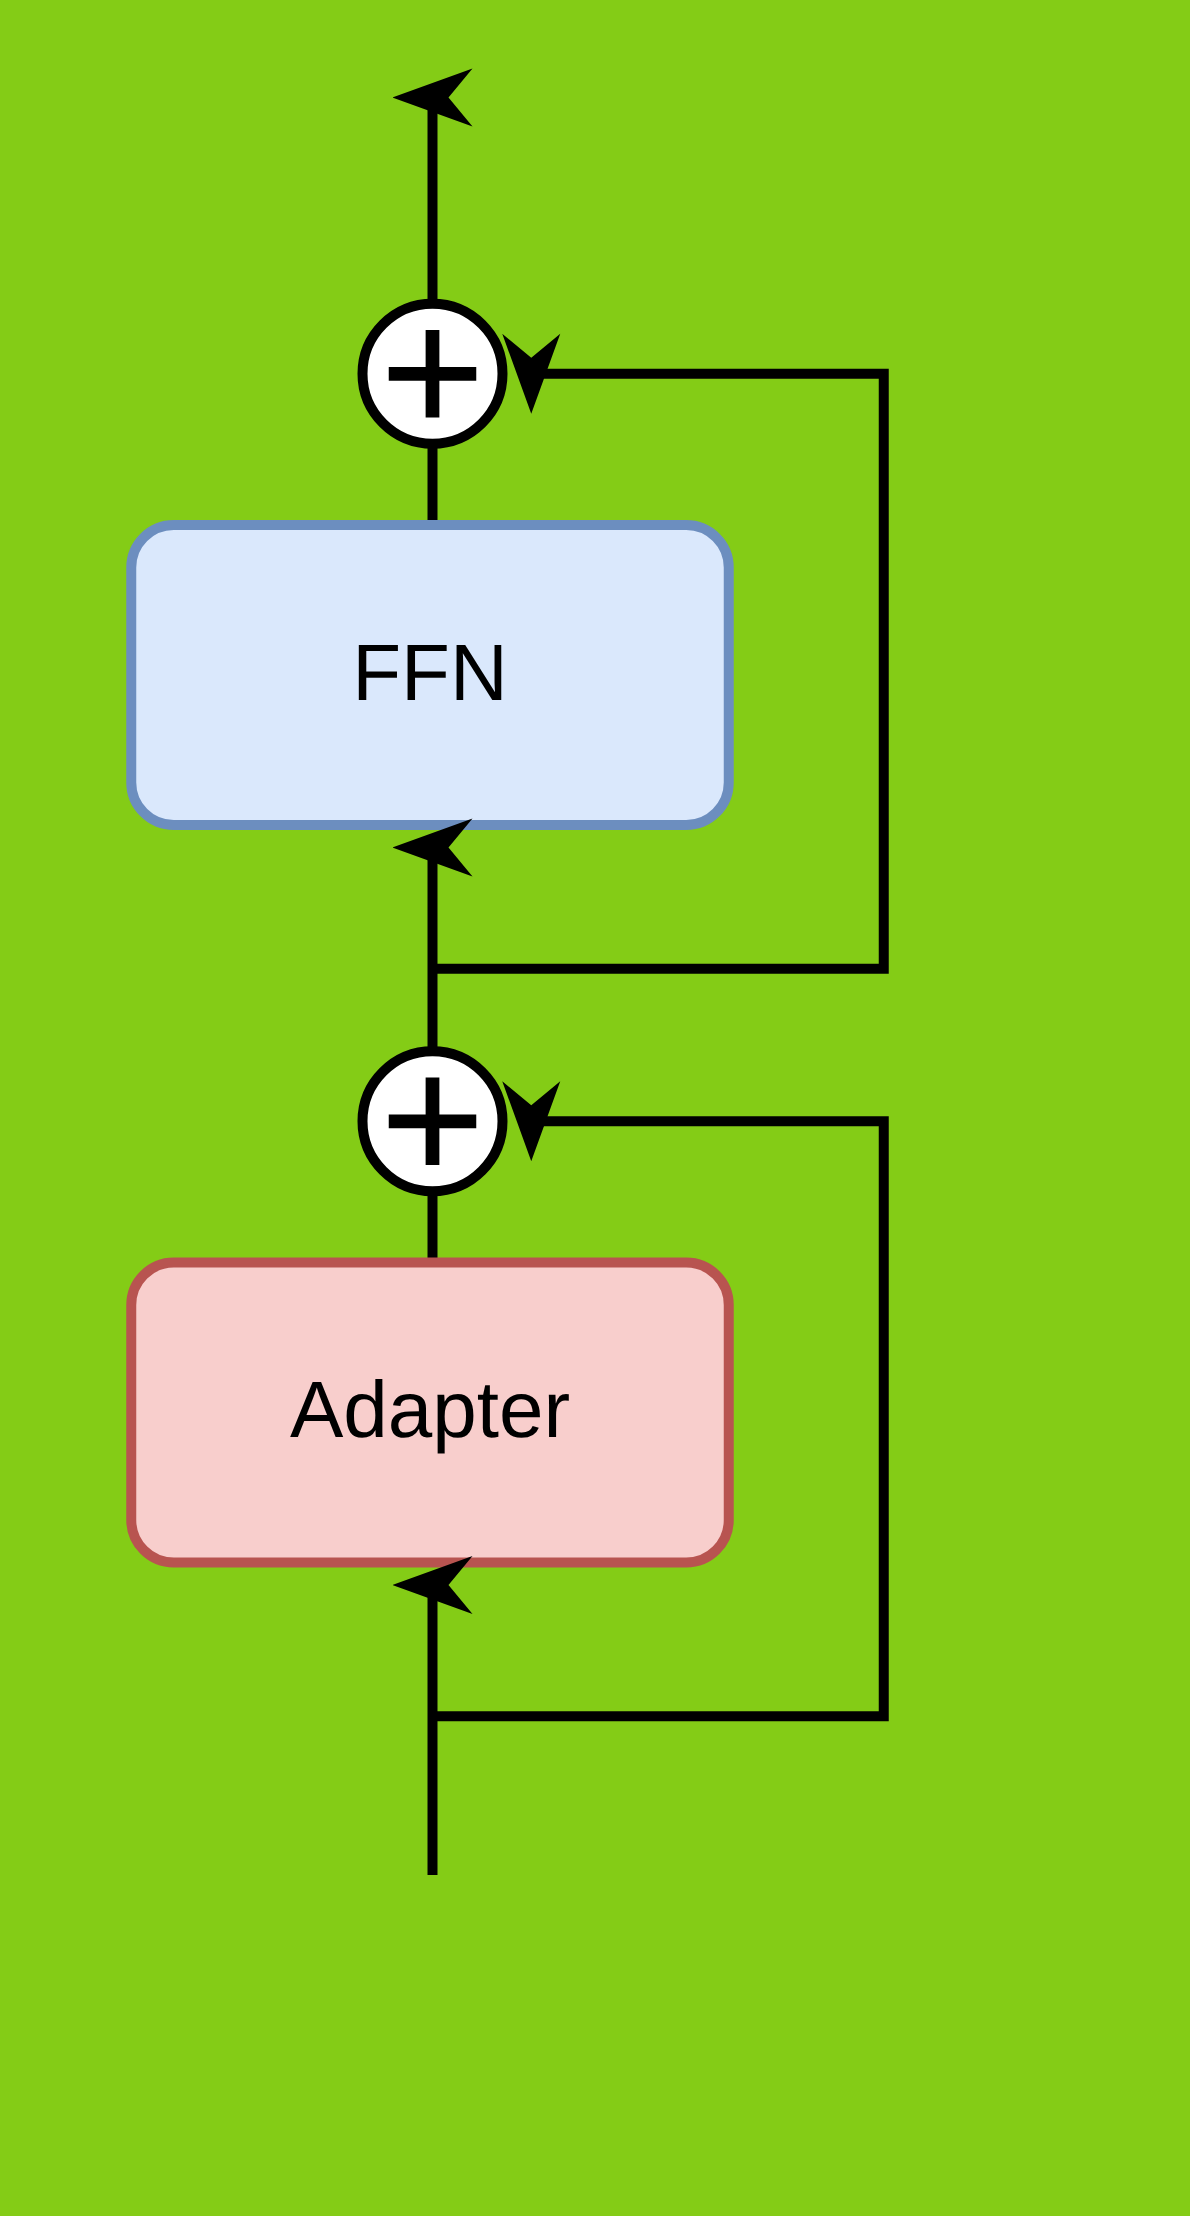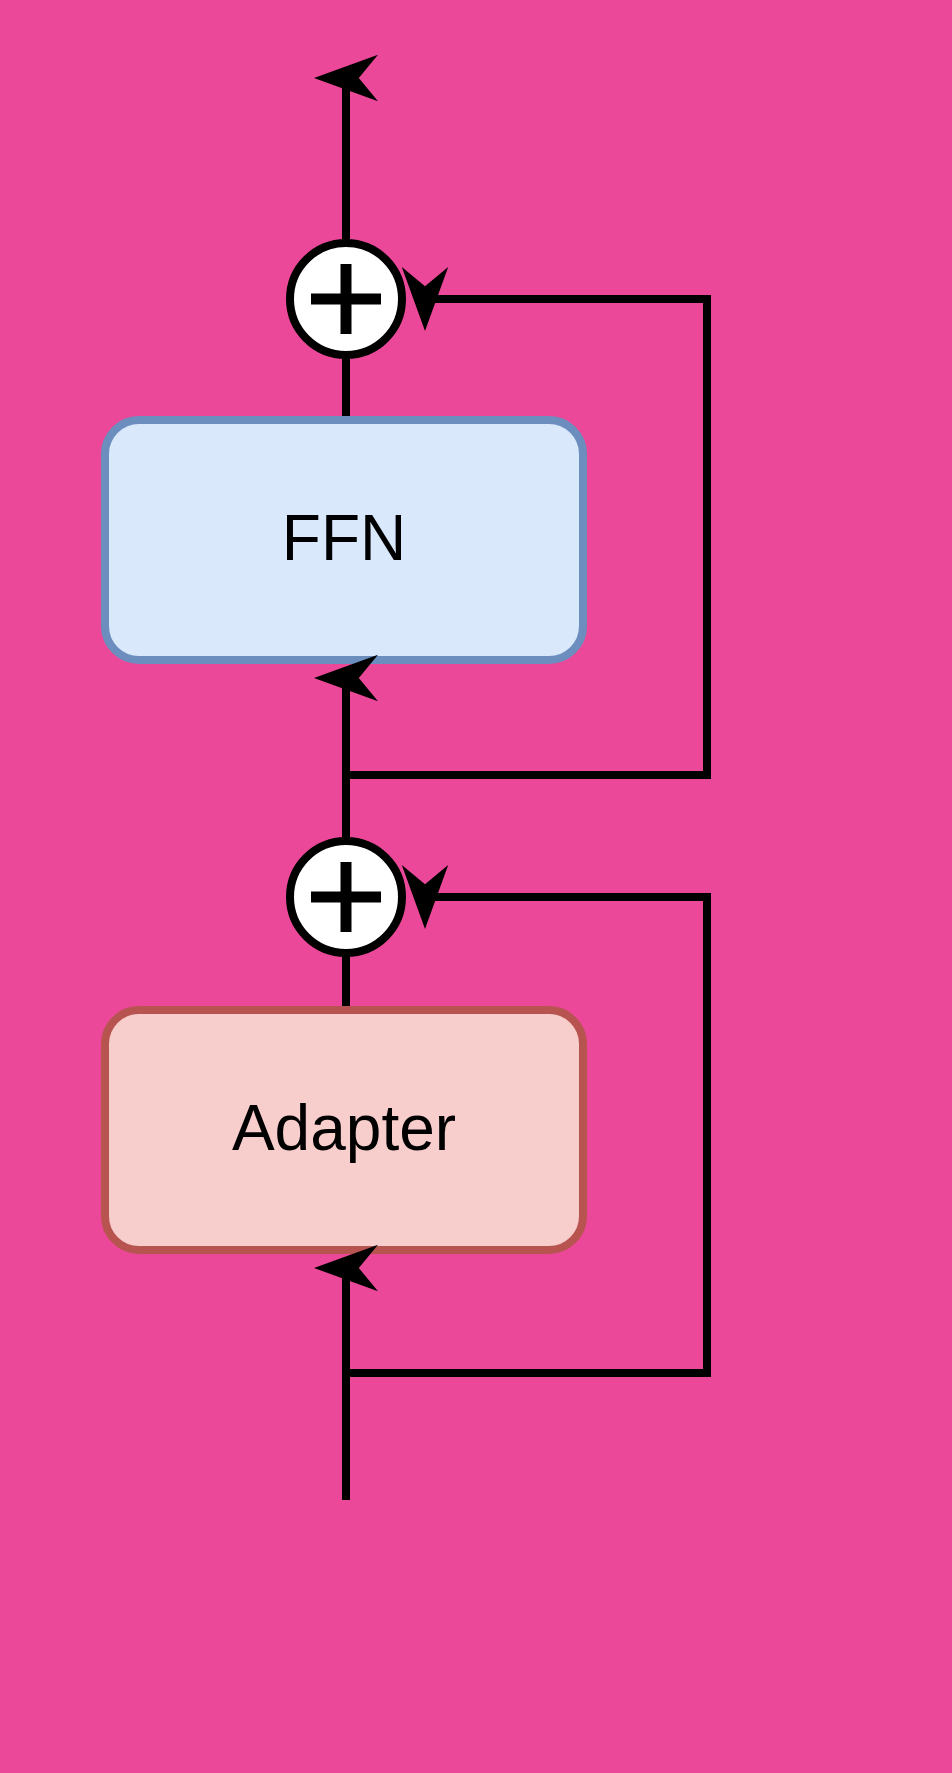--- a/index.html
+++ b/index.html
@@ -10,21 +10,21 @@
   body {
     width: 952px;
     height: 1773px;
     font-family: "Liberation Sans", sans-serif;
     overflow: hidden;
   }
   #diagram-root {
     position: relative;
     width: 952px;
     height: 1773px;
-    background: #ec4899;
+    background: #84cc16;
   }
   svg.diagram-canvas {
     position: absolute;
     left: 0;
     top: 0;
     width: 952px;
     height: 1773px;
     display: block;
   }
   .node-label {

